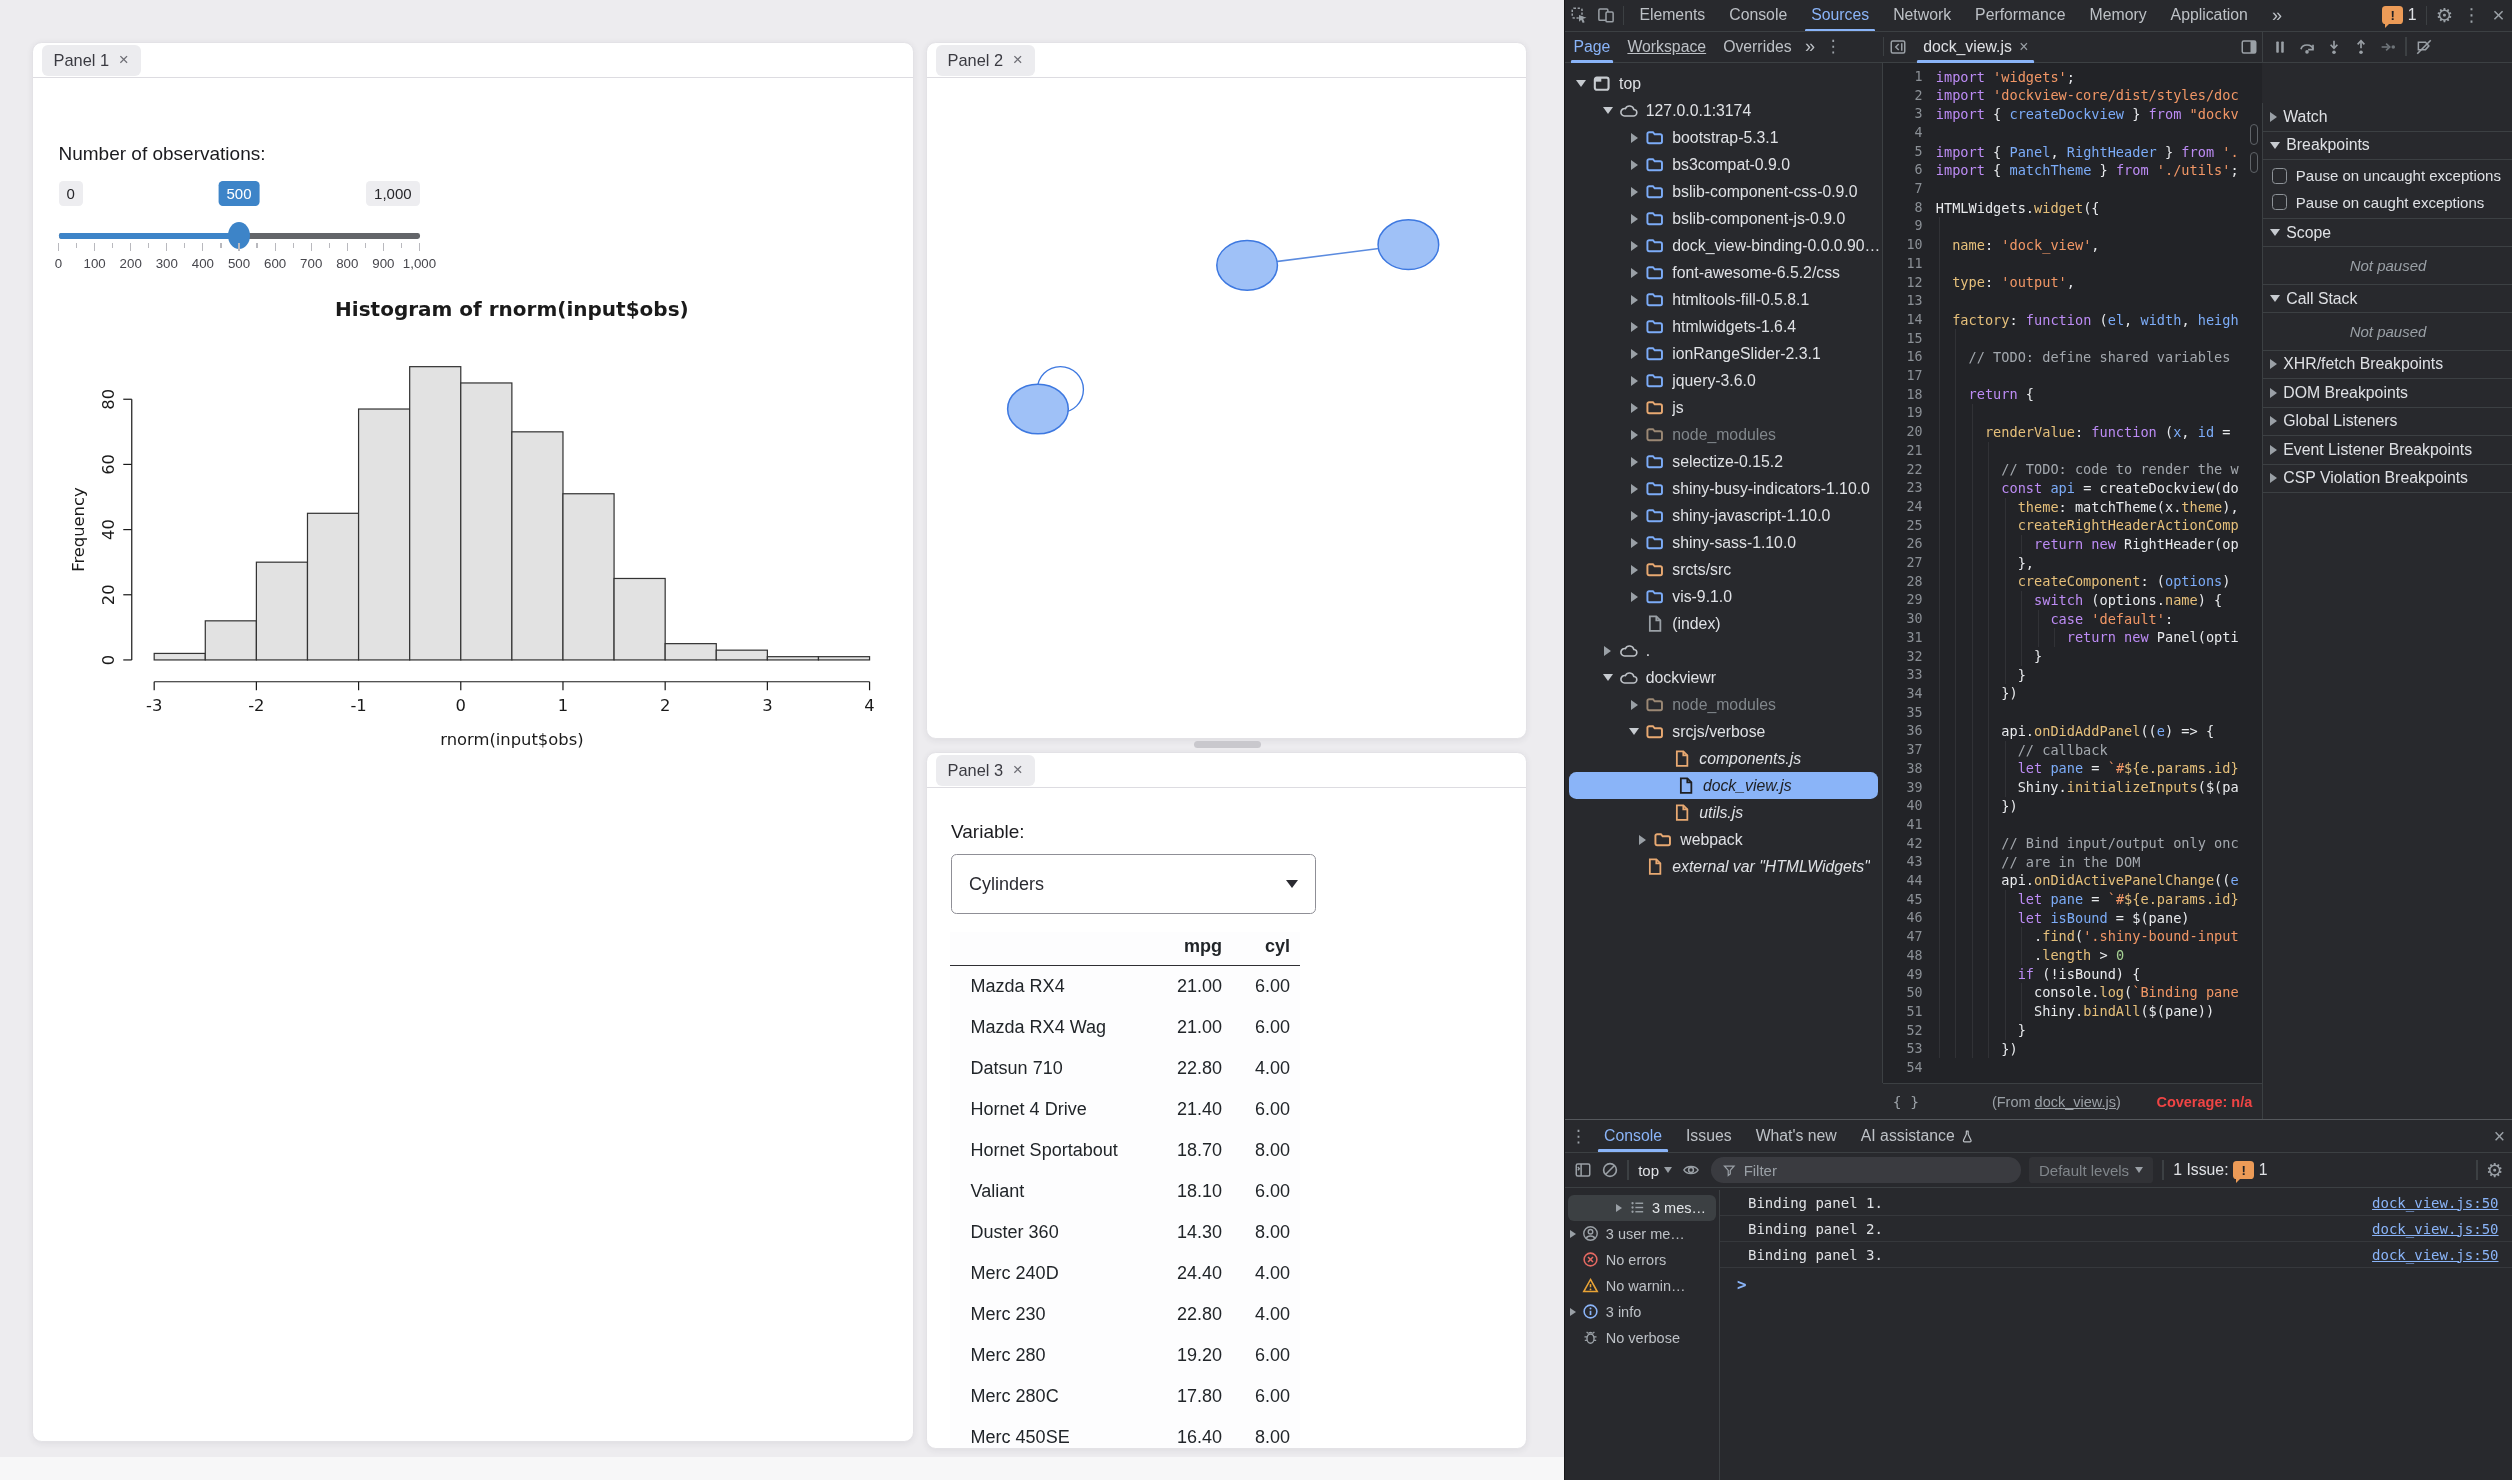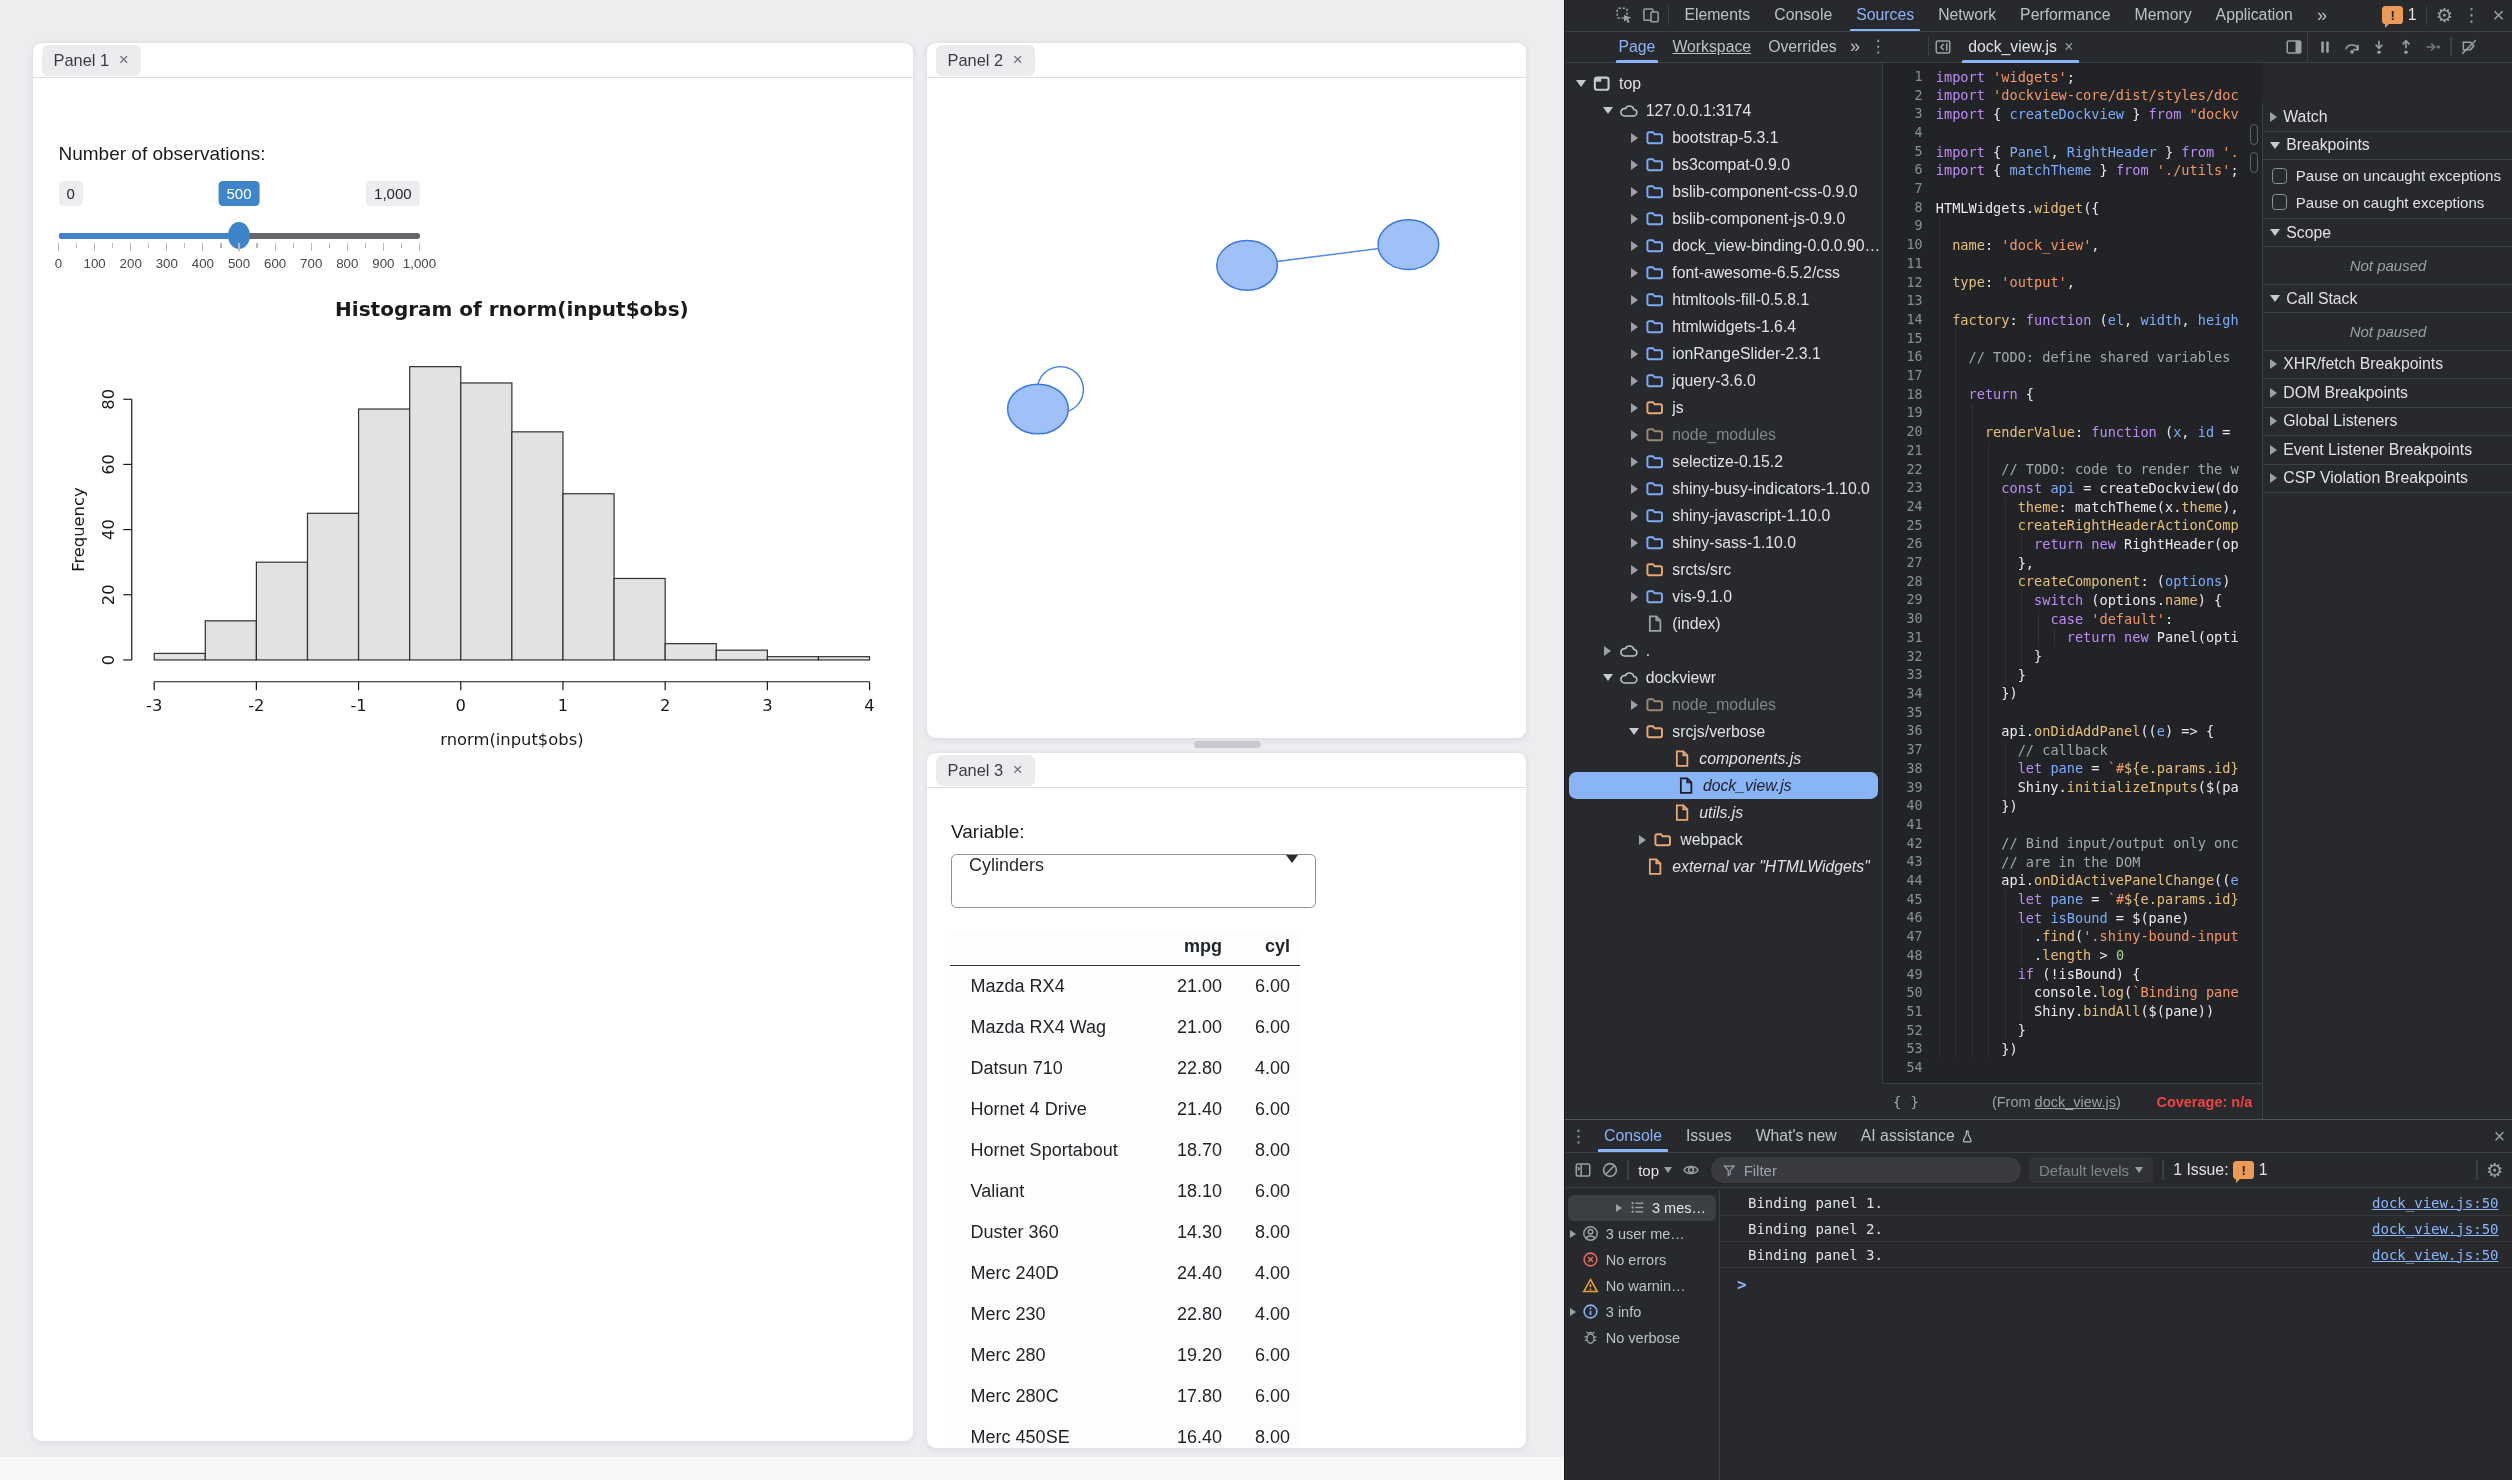--- a/index.html
+++ b/index.html
@@ -29,32 +29,32 @@
   .sl-fill { position:absolute; top:58px; left:0; height:5.5px; background:#3d84c8; border-radius:2.4px; }
   .sl-handle { position:absolute; top:47px; width:22px; height:27px; border-radius:50%; background:#3d84c8; transform:translateX(-50%); }
   .sl-tick { position:absolute; top:68px; width:1.2px; background:#b9b9be; }
   .sl-lab { position:absolute; top:81px; transform:translateX(-50%); font-size:13.3px; color:#47474d; }
 
   
   #net { position:absolute; left:0; top:36px; }
 
   
   .var-label { position:absolute; left:24px; top:68px; font-size:19px; font-weight:500; color:#1b1b1f; }
-  .select { position:absolute; left:24px; top:101px; width:365px; height:54px; border:1.2px solid #8f8f96; border-radius:5.5px; background:#fff; display:flex; align-items:flex-start; padding:0 17px; font-size:18px; color:#2a2a30; cursor:pointer; }
+  .select { position:absolute; left:24px; top:101px; width:365px; height:60px; border:1.2px solid #8f8f96; border-radius:5.5px; background:#fff; display:flex; align-items:center; padding:0 17px; font-size:18px; color:#2a2a30; cursor:pointer; }
   .select .caret { margin-left:auto; width:0; height:0; border-left:6.7px solid transparent; border-right:6.7px solid transparent; border-top:8.5px solid #2a2a30; }
   .mtable { position:absolute; left:23px; top:179px; width:350px; font-size:18px; color:#212529; background:#fdfdfe; }
   .mt-head { display:flex; font-weight:700; padding:3.6px 0 8.5px 0; border-bottom:1.8px solid #2f2f33; }
   .mt-row { display:flex; height:41px; align-items:center; }
   .col-name { width:194px; padding-left:20.6px; }
   .col-mpg { width:78px; text-align:right; }
   .col-cyl { width:68px; text-align:right; }
 
   
   .devtools { position:absolute; left:1564px; top:0; width:948px; height:1480px; background:#28292d; color:#dfe1e5; font-size:15.8px; border-left:1.2px solid #17181a; }
-  .dt-row { display:flex; align-items:center; border-bottom:1.2px solid #3c4043; background:#28292d;padding-left:45px; }
+  .dt-row { display:flex; align-items:center; border-bottom:1.2px solid #3c4043; background:#28292d; }
   #dtRow1 { height:31.5px; }
   #dtRow2 { height:31.5px; }
   .icon-btn { display:flex; align-items:center; justify-content:center; width:27px; height:27px; color:#9aa0a6; cursor:pointer; flex:none; }
   .icon-btn svg { width:18px; height:18px; }
   .vdiv { width:1.2px; height:19.4px; background:#3c4043; margin:0 3.6px; flex:none; }
   .dt-tab { position:relative; padding:0 12px; height:31.5px; display:flex; align-items:center; color:#bdc1c6; cursor:pointer; white-space:nowrap; }
   .dt-tab.active { color:#8ab4f8; }
   .dt-tab.active::after { content:""; position:absolute; left:6px; right:6px; bottom:0; height:2.4px; background:#8ab4f8; border-radius:1.2px 1.2px 0 0; }
   .badge-issue { display:flex; align-items:center; gap:4.8px; margin:0 6px; cursor:pointer; }
   .bubble { width:20.6px; height:18px; background:#ec9b57; border-radius:3.6px; color:#202124; font-weight:700; font-size:13.3px; display:flex; align-items:center; justify-content:center; position:relative; }

